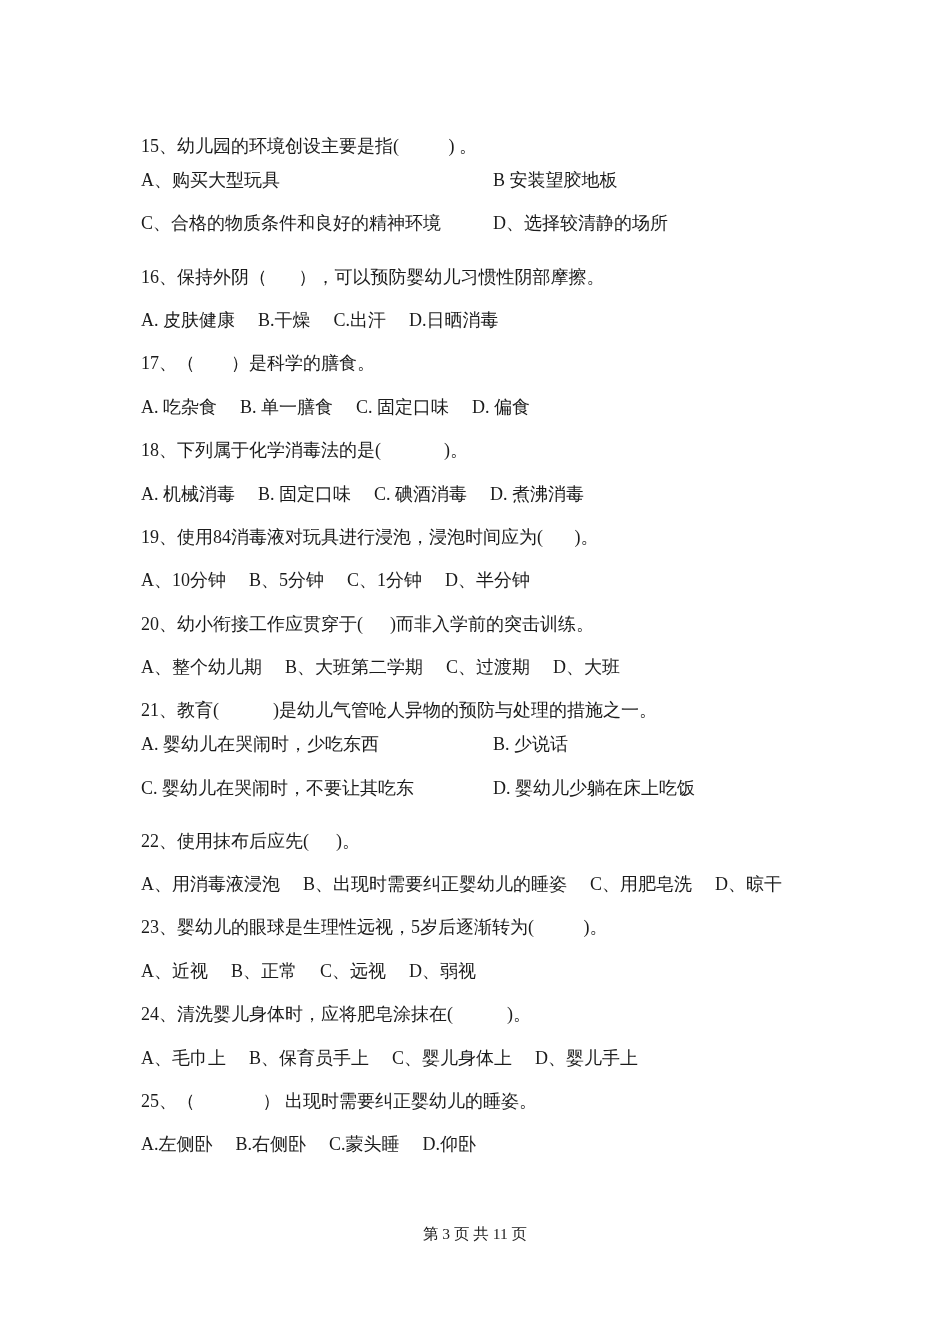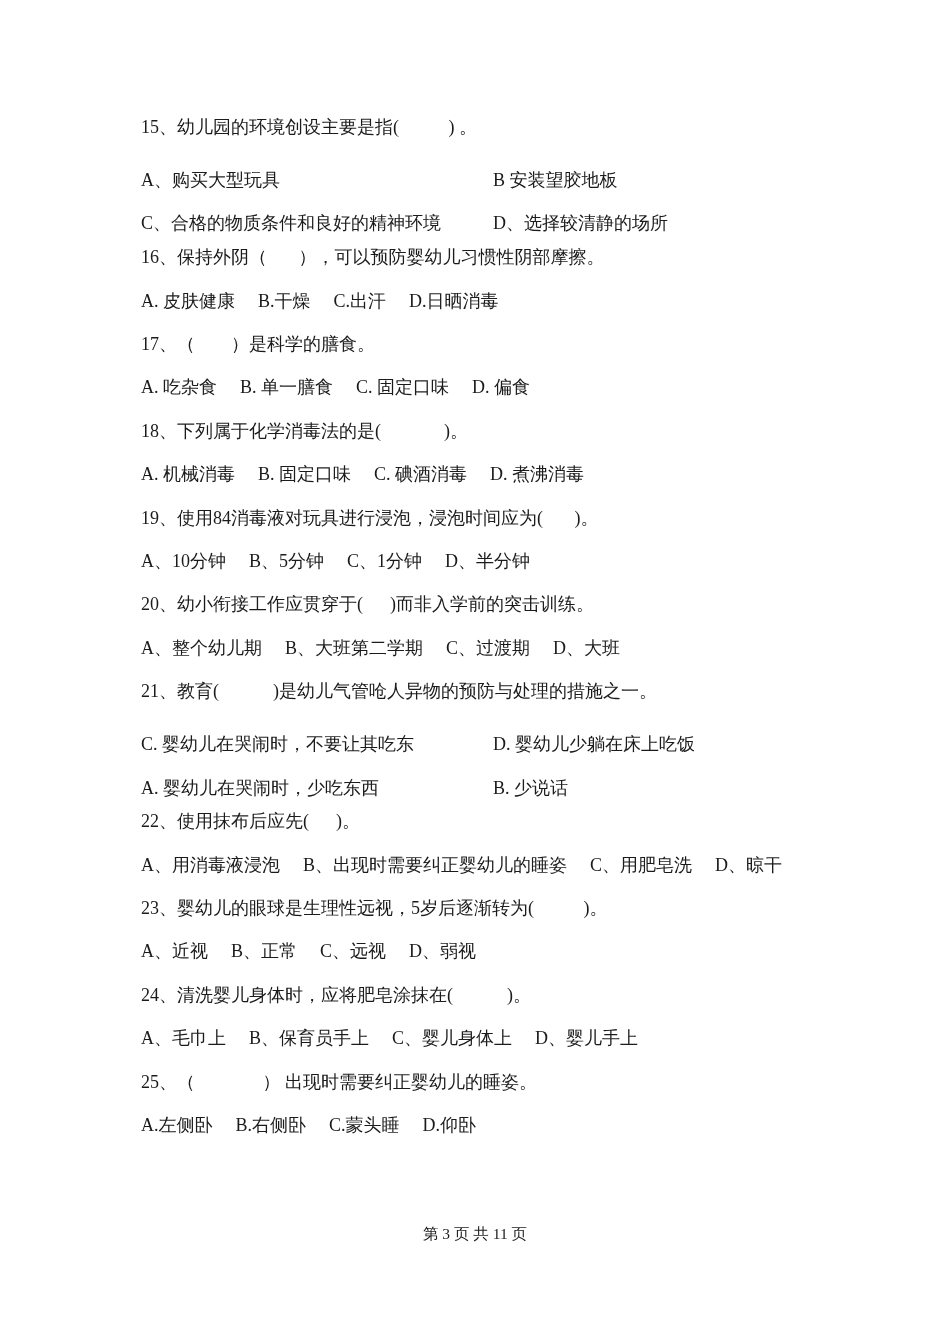--- a/index.html
+++ b/index.html
@@ -18,21 +18,21 @@
   }
   .content {
     position: absolute;
     left: 141px;
     top: 115px;
     right: 40px;
   }
   .line {
     height: 43.4px;
     display: flex;
-    align-items: flex-start;
+    align-items: flex-end;
     font-size: 18px;
     white-space: pre;
   }
   .optrow {
   }
   .optrow.cols2 {
     display: grid;
     grid-template-columns: 352px 1fr;
     align-items: center;
   }
@@ -76,22 +76,22 @@
       <div>
         <div class="line stem"><span>19、</span><span>使用84消毒液对玩具进行浸泡，浸泡时间应为(       )。</span></div>
         <div class="line optrow flexrow"><span>A、10分钟</span><span>B、5分钟</span><span>C、1分钟</span><span>D、半分钟</span></div>
       </div>
       <div>
         <div class="line stem"><span>20、</span><span>幼小衔接工作应贯穿于(      )而非入学前的突击训练。</span></div>
         <div class="line optrow flexrow"><span>A、整个幼儿期</span><span>B、大班第二学期</span><span>C、过渡期</span><span>D、大班</span></div>
       </div>
       <div>
         <div class="line stem"><span>21、</span><span>教育(            )是幼儿气管呛人异物的预防与处理的措施之一。</span></div>
+        <div class="line optrow cols2"><span>A. 婴幼儿在哭闹时，少吃东西</span><span>B. 少说话</span></div>
         <div class="line optrow cols2"><span>C. 婴幼儿在哭闹时，不要让其吃东</span><span>D. 婴幼儿少躺在床上吃饭</span></div>
-        <div class="line optrow cols2"><span>A. 婴幼儿在哭闹时，少吃东西</span><span>B. 少说话</span></div>
       </div>
       <div>
         <div class="line stem"><span>22、</span><span>使用抹布后应先(      )。</span></div>
         <div class="line optrow flexrow"><span>A、用消毒液浸泡</span><span>B、出现时需要纠正婴幼儿的睡姿</span><span>C、用肥皂洗</span><span>D、晾干</span></div>
       </div>
       <div>
         <div class="line stem"><span>23、</span><span>婴幼儿的眼球是生理性远视，5岁后逐渐转为(           )。</span></div>
         <div class="line optrow flexrow"><span>A、近视</span><span>B、正常</span><span>C、远视</span><span>D、弱视</span></div>
       </div>
       <div>

